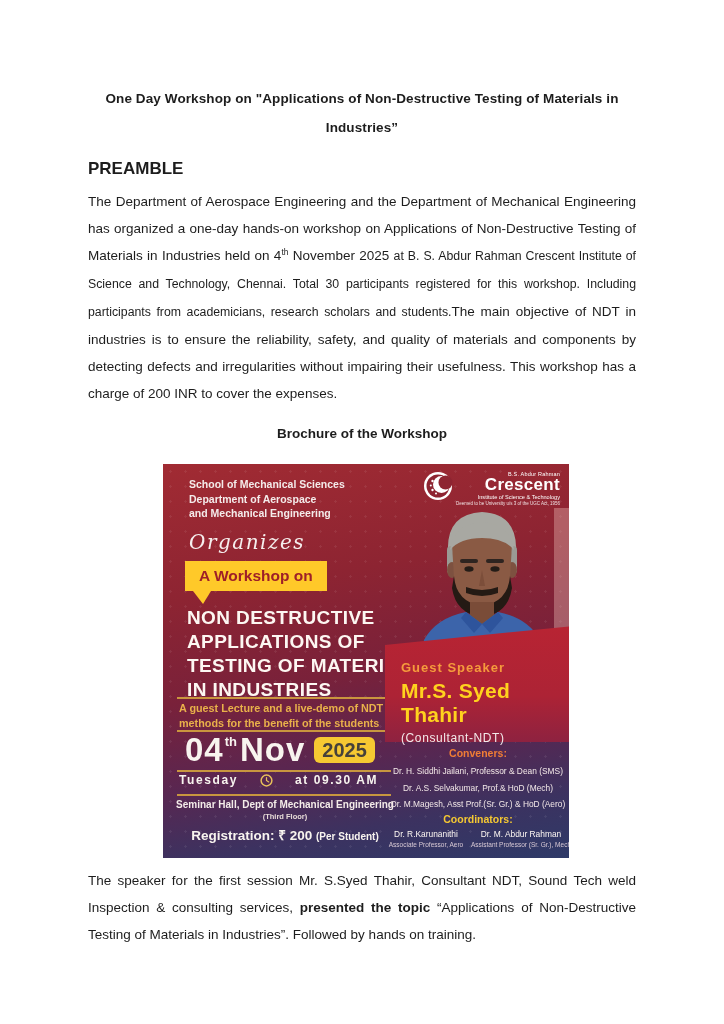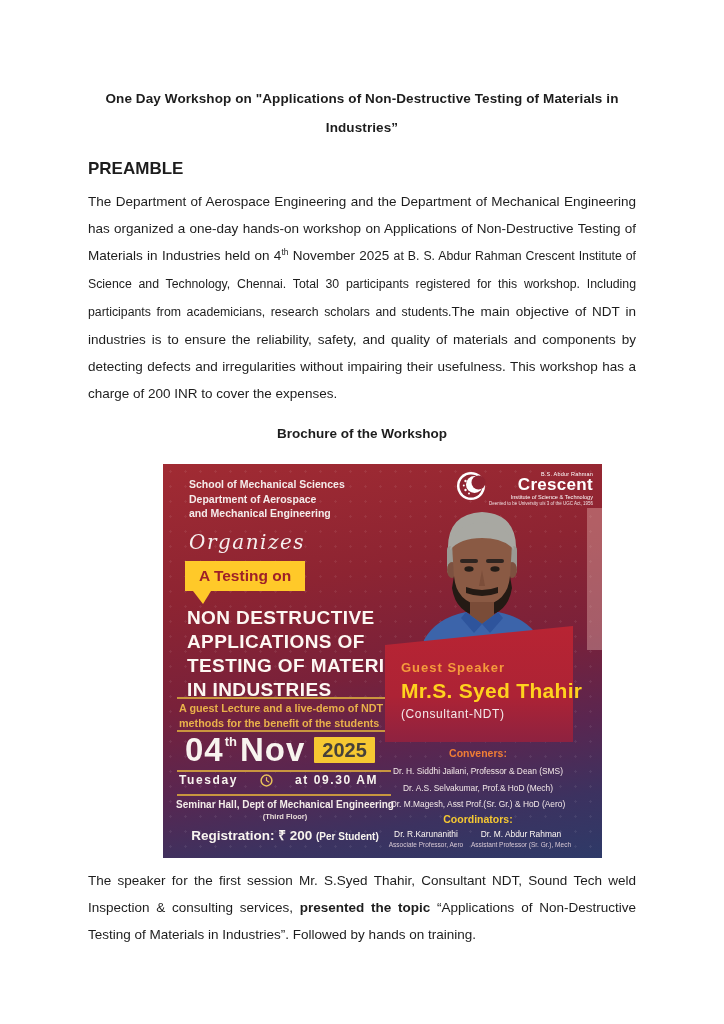--- a/index.html
+++ b/index.html
@@ -20,21 +20,21 @@
   .para{
     font-size:13.5px;line-height:27px;text-align:justify;margin-top:9px;
   }
   .seg-sup{vertical-align:super;font-size:.62em;line-height:0;}
   .seg-small{font-size:12.3px;}
   .seg-bold{font-weight:bold;}
   .caption{font-size:13.5px;font-weight:bold;text-align:center;margin-top:19px;}
 
   
   .brochure{
-    position:relative;width:439px;height:394px;
+    position:relative;width:406px;height:394px;
     margin:23px 0 0 75px;
     background:linear-gradient(170deg,#a12b33 0%,#8d2432 30%,#79213a 52%,#5a2650 70%,#3c3260 86%,#2e3a68 100%);
     overflow:hidden;
   }
   .brochure::before{
     content:"";position:absolute;inset:0;
     background-image:radial-gradient(rgba(255,255,255,.07) 1px,transparent 1.4px);
     background-size:15px 15px;pointer-events:none;z-index:0;
   }
   .brochure *{position:absolute;}
@@ -71,21 +71,21 @@
   .r3{left:14px;top:306px;width:214px;}
   .r4{left:14px;top:330px;width:214px;}
   .b-subtitle{left:16px;top:237px;width:212px;color:#e9b14a;font-size:10.8px;font-weight:bold;line-height:14.5px;text-align:left;}
 
   .b-date{left:22px;top:269px;color:#f8f4ef;font-weight:bold;white-space:nowrap;display:flex;align-items:flex-start;}
   .b-date span{position:static;}
   .d-day,.d-month{font-size:33px;line-height:34px;letter-spacing:1px;}
   .d-sup{font-size:13px;line-height:13px;margin:2px 3px 0 1px;}
   .d-year{
     font-size:20px;line-height:20px;background:#f6c832;color:#46413a;
-    padding:3px 8px;margin:4px 0 0 9px;border-radius:1px;
+    padding:3px 8px;margin:4px 0 0 9px;border-radius:6px;
   }
   .b-time{left:16px;top:309px;display:flex;align-items:center;gap:22px;color:#f8f4ef;font-size:12px;font-weight:bold;letter-spacing:1.6px;white-space:nowrap;justify-content:flex-end;}
   .b-time span{position:static;}
   .b-time svg{position:static;width:13px;height:13px;}
   .b-venue{left:8px;top:335px;width:228px;text-align:center;color:#f4ece9;font-size:10px;font-weight:bold;}
   .b-floor{position:static;display:block;font-size:7.5px;font-weight:bold;margin-top:2px;color:#e8dcd8;}
   .b-reg{left:8px;top:362px;width:228px;text-align:center;color:#f8f4ef;font-size:13.5px;font-weight:bold;white-space:nowrap;}
   .b-reg .small{position:static;font-size:10px;}
 
   .b-strip{right:0;top:44px;width:15px;height:142px;background:rgba(236,193,185,.38);z-index:0;}
@@ -147,21 +147,21 @@
         <div class="ltext">
           <span class="logo-pre">B.S. Abdur Rahman</span>
           <span class="logo-name">Crescent</span>
           <span class="logo-sub">Institute of Science &amp; Technology</span>
           <span class="logo-tag">Deemed to be University u/s 3 of the UGC Act, 1956</span>
         </div>
       </div>
 
       <div class="b-organizes">Organizes</div>
 
-      <div class="b-bubble">A Testing on</div>
+      <div class="b-bubble">A Workshop on</div>
 
       <div class="b-title">
         <div>NON DESTRUCTIVE</div>
         <div>APPLICATIONS OF</div>
         <div>TESTING OF MATERIALS</div>
         <div>IN INDUSTRIES</div>
       </div>
 
       <div class="b-rule r1"></div>
       <div class="b-subtitle">

